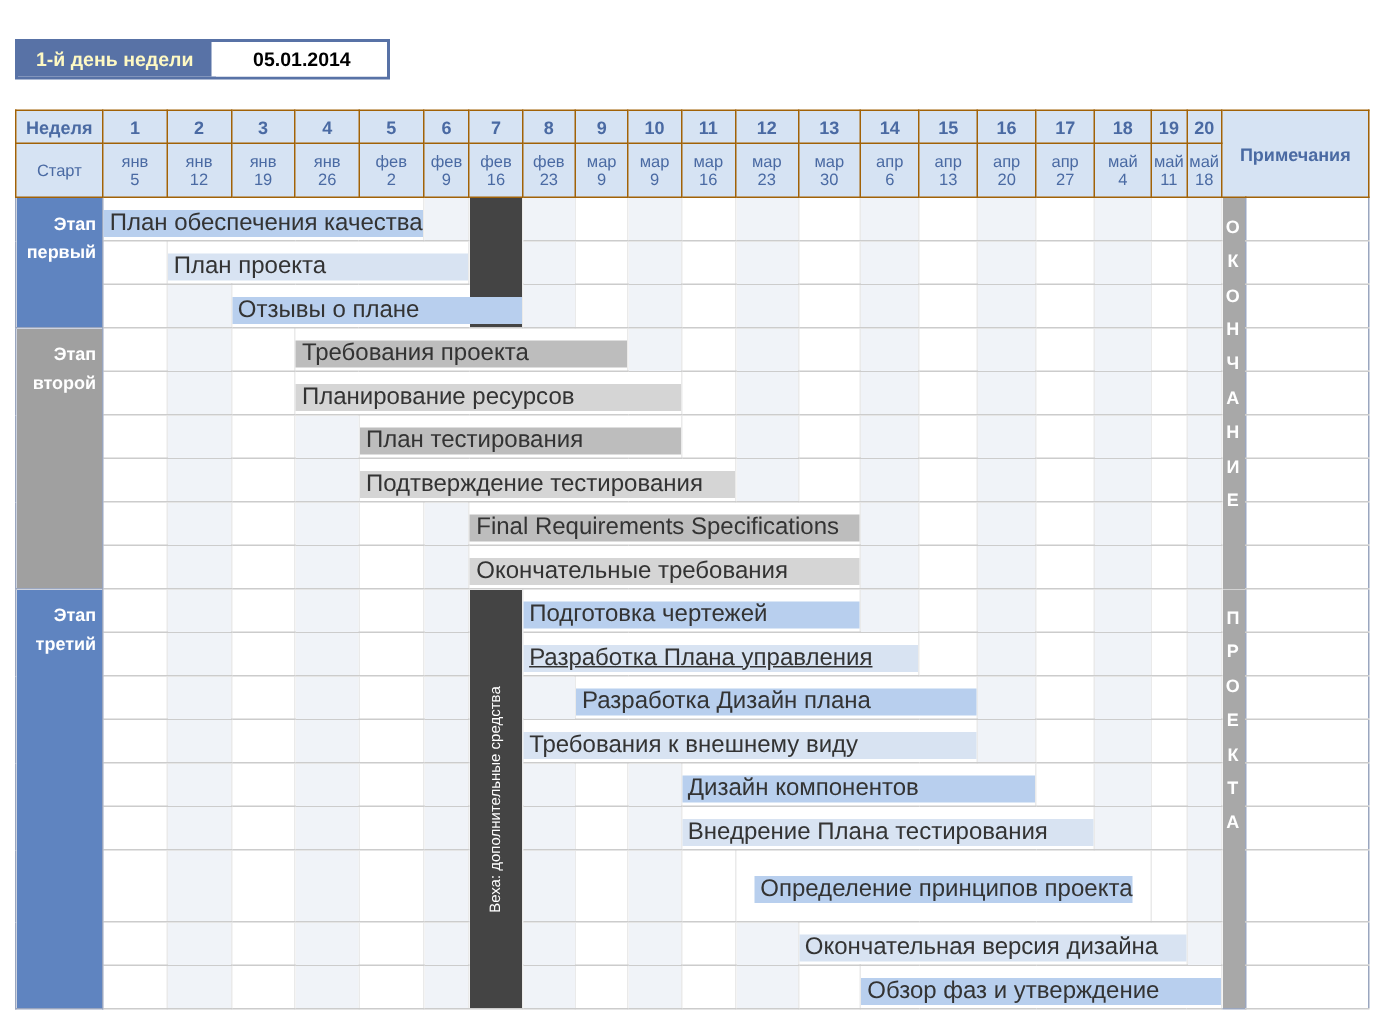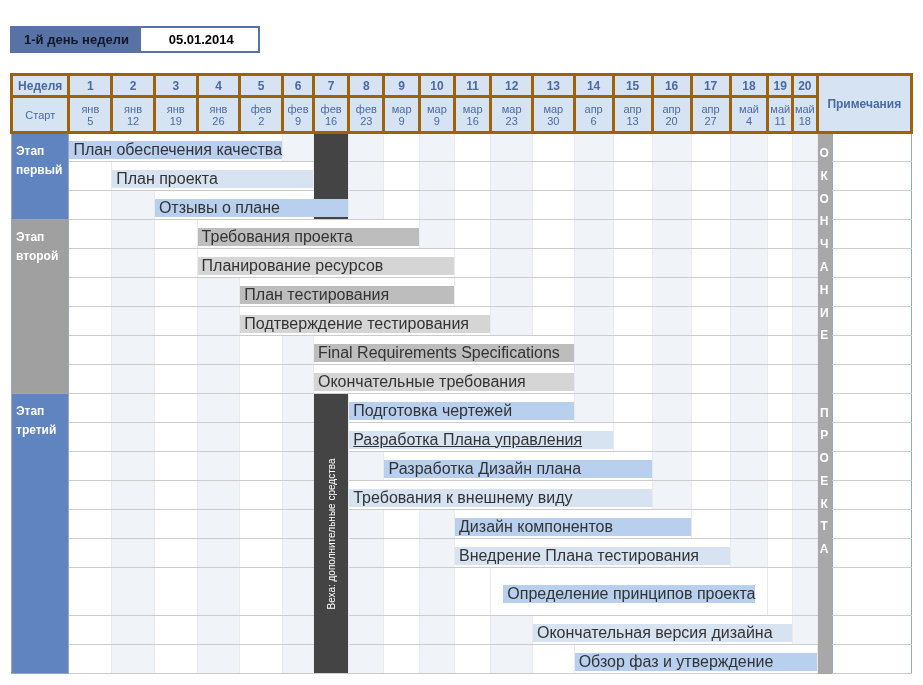--- a/index.html
+++ b/index.html
@@ -27,39 +27,39 @@
     margin-bottom: 20px;
   }
   .week-start span {
     display: inline-block;
     padding: 4px 12px;
     vertical-align: middle;
     font-size: 13px;
   }
   .ws-label {
     background: #5872a6;
-    color: #0f172a;
+    color: #fef9c3;
     font-weight: bold;
   }
   .ws-date {
     background: #fff;
     color: #000;
     font-weight: bold;
     min-width: 90px;
     text-align: center;
   }
   .chart {
     border: 1px solid #9aa6bf;
     border-collapse: collapse;
   }
   .chart td, .chart th {
     box-sizing: border-box;
   }
   .head-row1 td, .head-row2 td {
-    border: 3px solid #a16207;
+    border: 1px solid #a16207;
     text-align: center;
     color: #4a6aa3;
     font-weight: bold;
     background: #d6e3f3;
   }
   .wk-cell { background: #d6e3f3; width: 33px; height: 22px; font-size: 12px;}
   .wk-stripe { background:#bcd1ec; }
   .head-row2 td { font-weight: normal; font-size: 11px; text-align: center; }
   .corner {
     background:#d6e3f3;
@@ -71,21 +71,21 @@
   .notes-head {
     background:#d6e3f3;
     color:#4a6aa3;
     font-weight: bold;
     border:1px solid #9aa6bf;
     width: 150px;
   }
   .phase-cell {
     color:#fff;
     font-weight:bold;
-    text-align:left;
+    text-align:right;
     border:1px solid #9aa6bf;
     width:68px;
     padding: 0 4px;
     vertical-align: top;
   }
   .phase-1 { background:#5f84c0; }
   .phase-2 { background:#a0a0a0; }
   .phase-3 { background:#5f84c0; }
   .phase-cell div { padding-top:8px; line-height:1.6; }
   .grid-cell {

